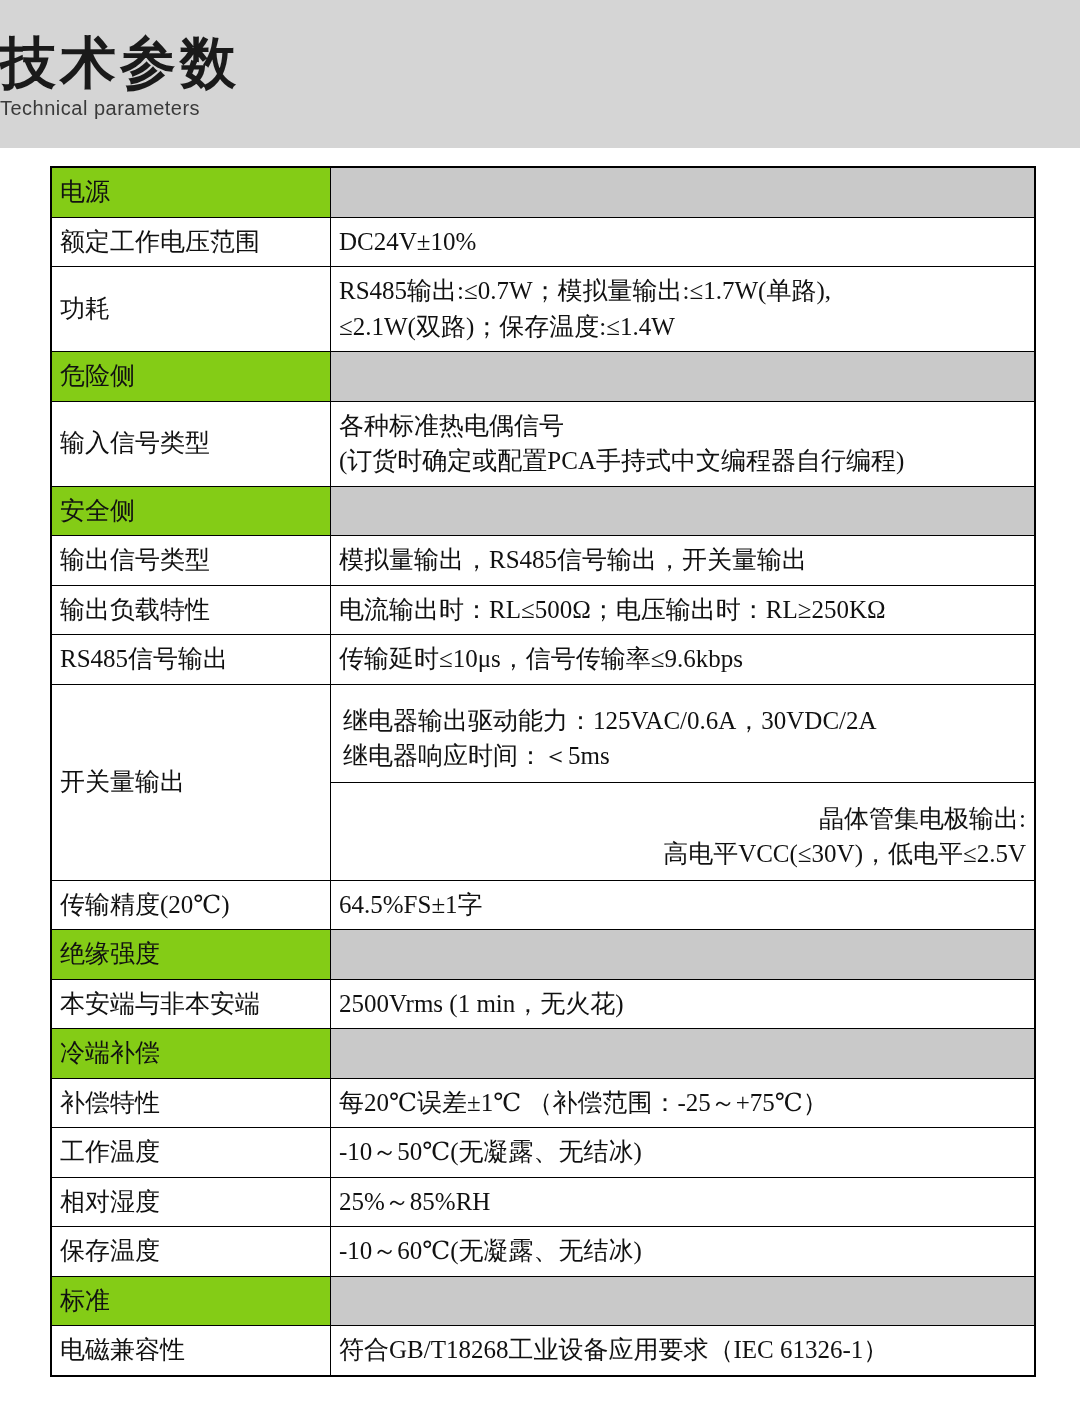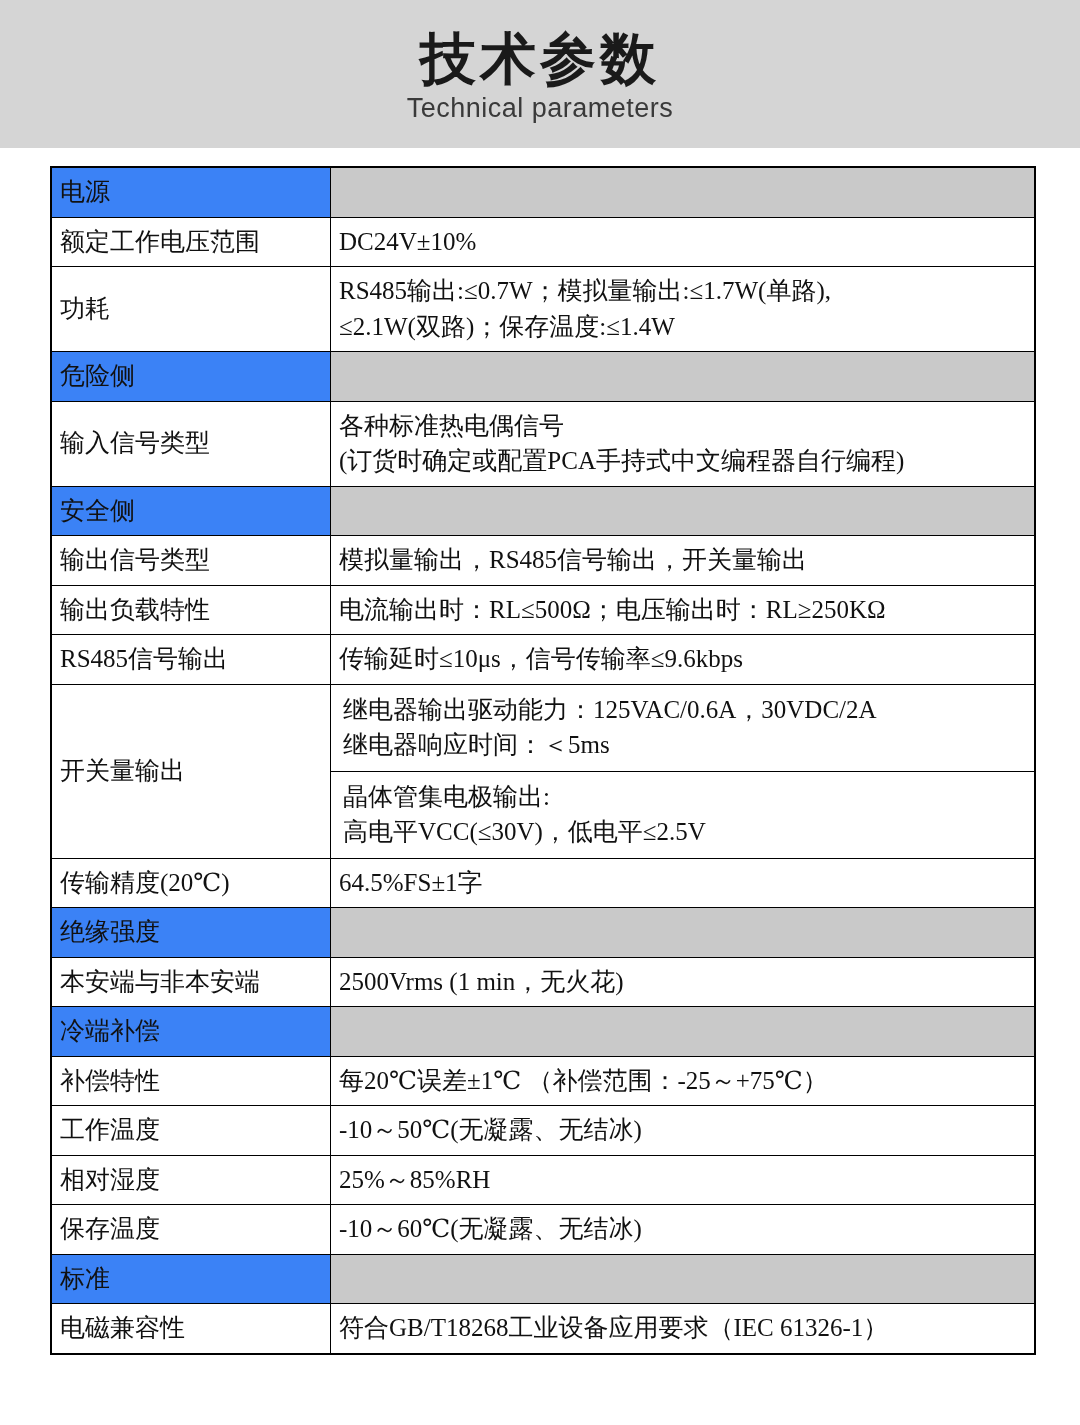--- a/index.html
+++ b/index.html
@@ -22,36 +22,35 @@
     box-sizing: border-box;
   }
 
   
   .header {
     width: 100%;
     height: 148px;
     background: #d5d5d5;
     display: flex;
     flex-direction: column;
-    align-items: center;
     justify-content: center;
     box-sizing: border-box;
     padding-top: 6px;
   }
   .header .title-cn {
     font-family: "Liberation Sans", "DejaVu Sans", sans-serif;
     font-size: 56px;
     font-weight: bold;
     letter-spacing: 4px;
     color: #1a1a1a;
     line-height: 1.05;
   }
   .header .title-en {
     font-family: "Liberation Sans", "DejaVu Sans", sans-serif;
-    font-size: 27px;
+    font-size: 20px;
     color: #3a3a3a;
     letter-spacing: 0.5px;
     margin-top: 4px;
   }
 
   
   .table-wrap {
     padding: 18px 44px 0 50px;
     box-sizing: border-box;
   }
@@ -68,41 +67,42 @@
     line-height: 1.42;
     vertical-align: middle;
     color: #111;
     word-break: break-word;
   }
   td.label {
     width: 262px;
     white-space: nowrap;
   }
   tr.section td {
-    background: #3b82f6;
+    background: #84cc16;
     font-weight: normal;
   }
   tr.section td.value {
     background: #c9c9c9;
   }
   td.value {
     padding-left: 12px;
   }
   .line {
     display: block;
   }
   
   td.value.split {
     padding: 0;
   }
   td.value.split .part {
-    padding: 7px 8px 8px 12px;
+    padding: 18px 8px 8px 12px;
   }
   td.value.split .part + .part {
     border-top: 1.5px solid #000;
+    text-align: right;
   }
 </style>
 </head>
 <body>
 
 <div class="page">
 
   <div class="header">
     <div class="title-cn">技术参数</div>
     <div class="title-en">Technical parameters</div>

